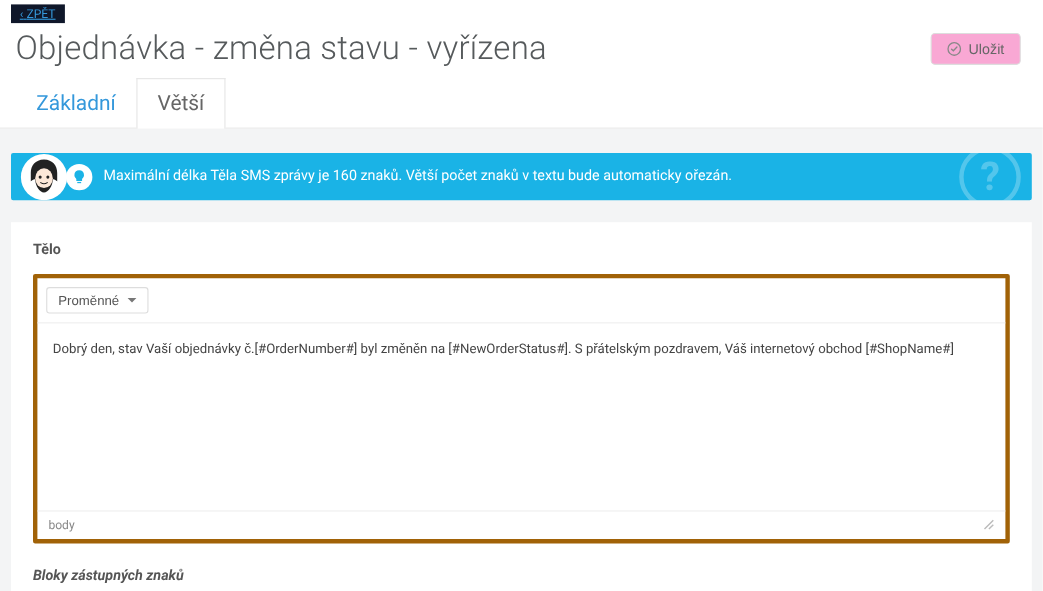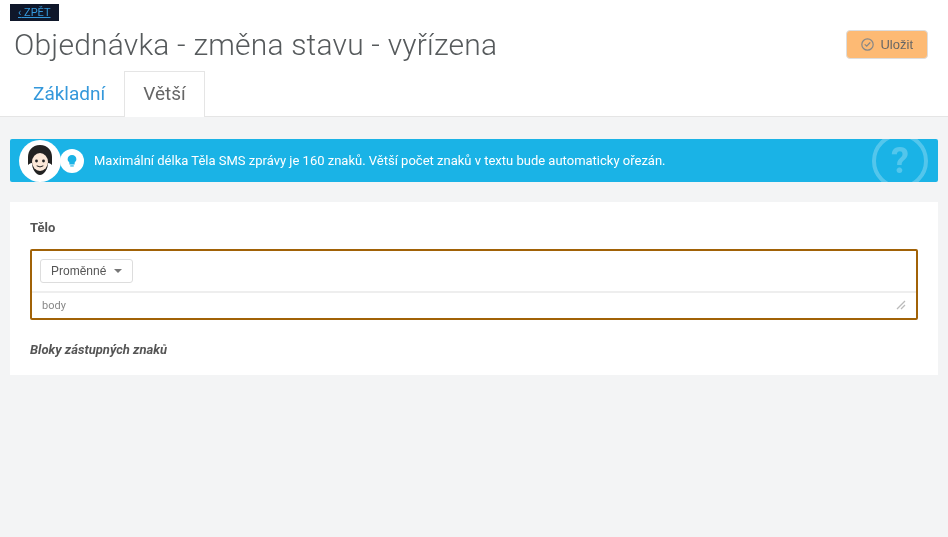--- a/index.html
+++ b/index.html
@@ -30,21 +30,21 @@
       justify-content: space-between;
       padding: 0 20px 8px 14px;
     }
     .page-title {
       font-size: 30px;
       font-weight: 300;
       color: #565a5c;
       letter-spacing: 0.2px;
     }
     .save-btn {
-      background: #fdba74;
+      background: #f9a8d4;
       border: 1px solid #ddd;
       border-radius: 4px;
       padding: 6px 14px;
       font-size: 13px;
       color: #666;
       cursor: pointer;
       display: inline-flex;
       align-items: center;
       gap: 6px;
     }
@@ -114,21 +114,21 @@
       background: #fff;
       padding: 18px 20px;
     }
     .field-label {
       font-weight: 700;
       font-size: 13px;
       color: #555;
       margin-bottom: 14px;
     }
     .editor-wrap {
-      border: 2px solid #a16207;
+      border: 4px solid #a16207;
       border-radius: 2px;
       margin-bottom: 22px;
     }
     .toolbar {
       padding: 8px 8px;
       border-bottom: 1px solid #eee;
     }
     .dropdown-btn {
       background: #fff;
       border: 1px solid #ddd;
@@ -235,20 +235,21 @@
     <div class="panel">
       <div class="field-label">Tělo</div>
 
       <div class="editor-wrap">
         <div class="toolbar">
           <button class="dropdown-btn">
             <span>Proměnné</span>
             <span class="caret"></span>
           </button>
         </div>
+        <div class="editor-body" contenteditable="true" style="">Dobrý den, stav Vaší objednávky č.[#OrderNumber#] byl změněn na [#NewOrderStatus#]. S přátelským pozdravem, Váš internetový obchod [#ShopName#]</div>
         <div class="path-bar">
           <span>body</span>
           <span class="resize-handle">
             <svg width="12" height="12" viewBox="0 0 12 12">
               <path d="M11 3 L3 11 M11 7 L7 11 M11 11 L11 11" stroke="#bbb" stroke-width="1.3"></path>
             </svg>
           </span>
         </div>
       </div>
 

